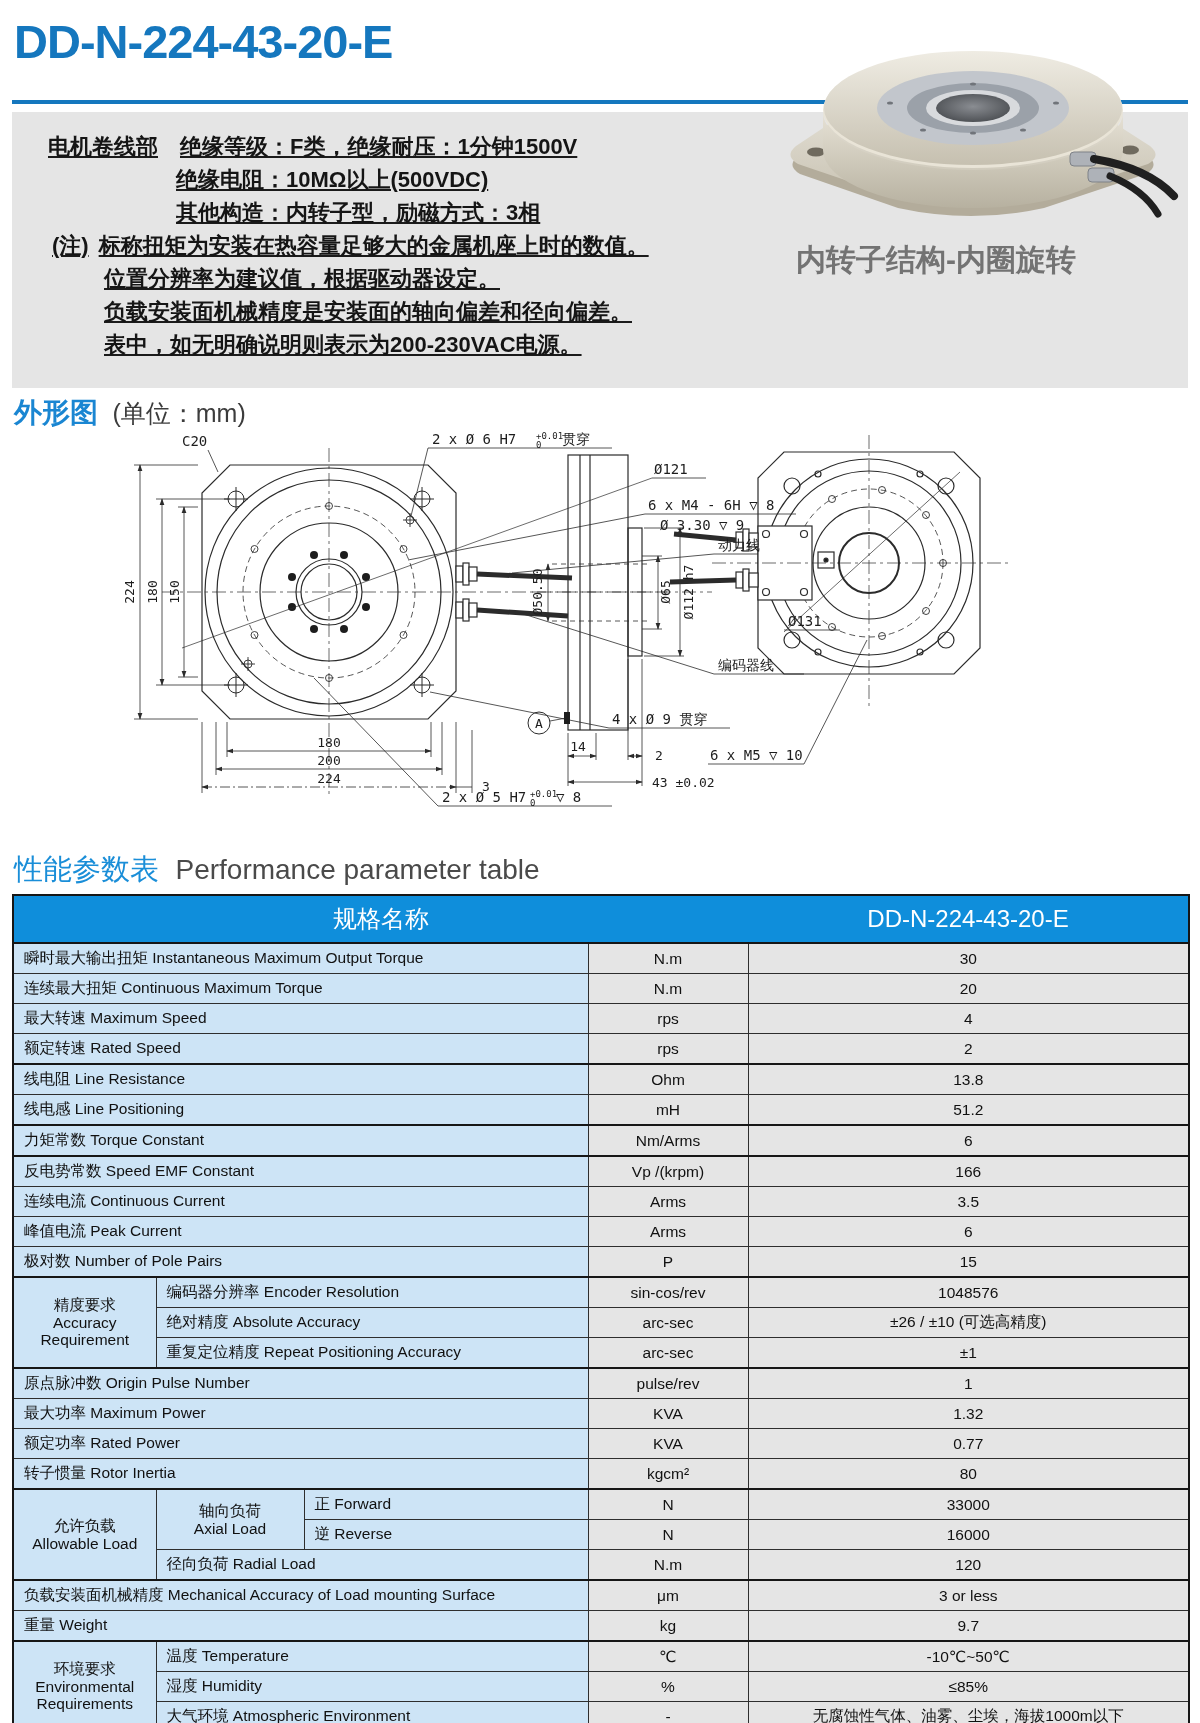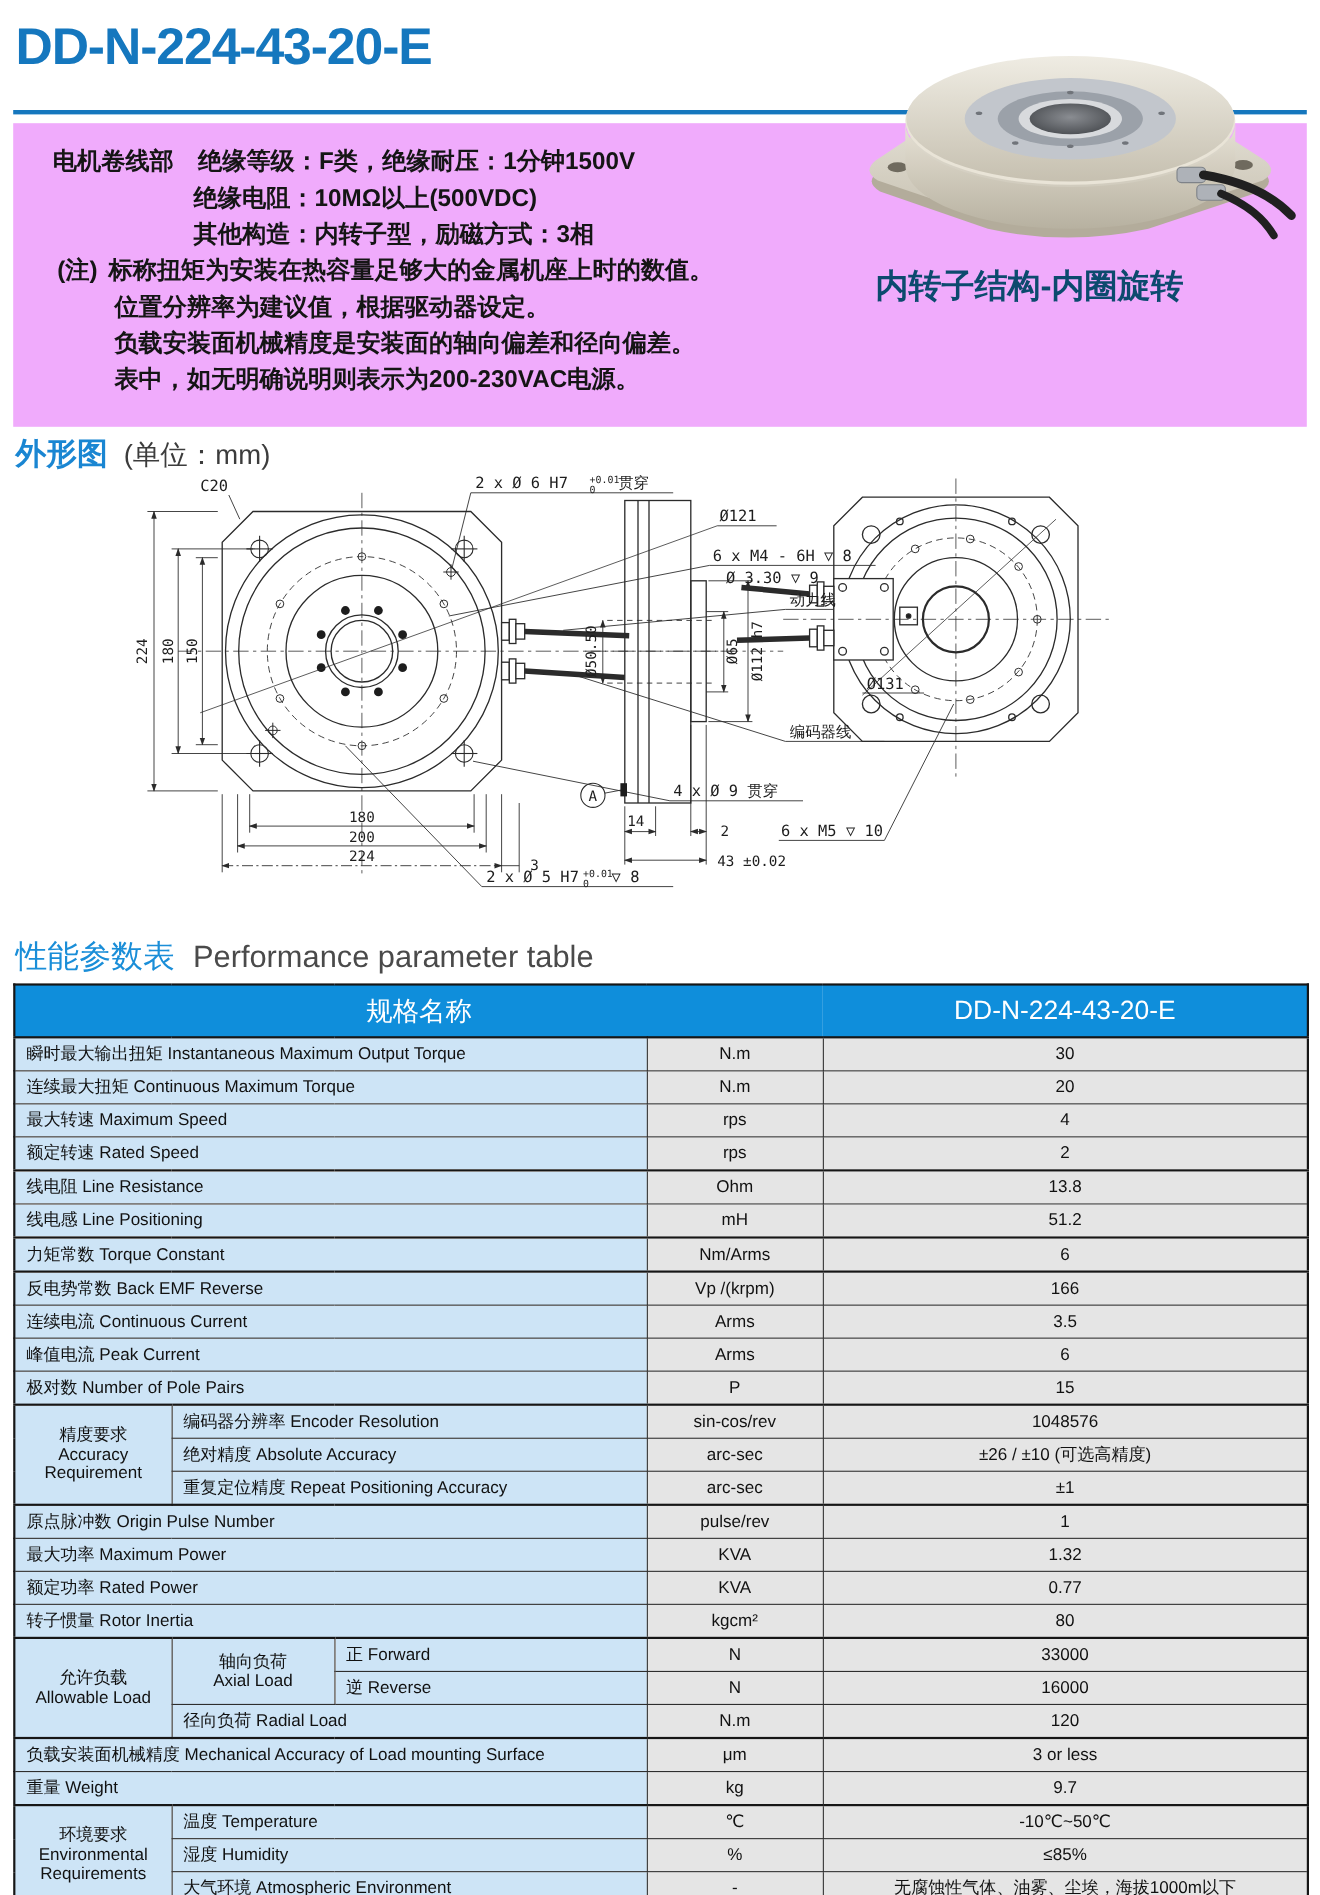--- a/index.html
+++ b/index.html
@@ -10,37 +10,38 @@
   }
   
   .page-title{
     position:absolute;left:14px;top:14px;
     font-size:47px;font-weight:bold;color:#1577be;letter-spacing:-1px;
   }
   .title-rule{position:absolute;left:12px;top:100px;width:1176px;height:4px;background:#1577be;}
   
   .info-box{
     position:absolute;left:12px;top:112px;width:1176px;height:276px;
-    background:#f0abfc;
+    background:#e5e5e5;
+    text-decoration:underline;
   }
   .info-box .ln{
     position:relative;font-size:22px;line-height:33px;font-weight:bold;color:#151515;
     white-space:nowrap;
   }
   .ln1{padding-left:36px;margin-top:18px;}
   .ln1 .lead{margin-right:22px;}
   .ln2,.ln3{padding-left:164px;}
   .ln4{padding-left:40px;}
   .ln4 .note-lead{margin-right:10px;}
   .ln5,.ln6,.ln7{padding-left:92px;}
   
   .photo{position:absolute;left:758px;top:0px;width:432px;height:240px;}
   .rotor-note{
     position:absolute;left:796px;top:240px;width:380px;
-    font-size:30px;font-weight:bold;color:#0c4a6e;letter-spacing:0px;white-space:nowrap;
+    font-size:30px;font-weight:bold;color:#737373;letter-spacing:0px;white-space:nowrap;
   }
   
   .sec-outline{position:absolute;left:14px;top:394px;white-space:nowrap;}
   .sec-outline .cn{font-size:28px;font-weight:bold;color:#1a86d2;}
   .sec-outline .unit{font-size:25px;color:#3c3c3c;margin-left:10px;}
   .sec-perf{position:absolute;left:14px;top:850px;white-space:nowrap;}
   .sec-perf .cn{font-size:29px;font-weight:normal;color:#1a8ed8;}
   .sec-perf .en{font-size:28px;color:#4a4a4a;margin-left:12px;}
   
   .drawing{position:absolute;left:12px;top:430px;width:1176px;height:388px;}
@@ -442,21 +443,21 @@
         <td class="lbl" colspan="3">线电感 Line Positioning</td>
         <td class="unit">mH</td>
         <td class="val">51.2</td>
       </tr>
     <tr class="tsep">
         <td class="lbl" colspan="3">力矩常数 Torque Constant</td>
         <td class="unit">Nm/Arms</td>
         <td class="val">6</td>
       </tr>
     <tr class="tsep">
-        <td class="lbl" colspan="3">反电势常数 Back EMF Reverse</td>
+        <td class="lbl" colspan="3">反电势常数 Speed EMF Constant</td>
         <td class="unit">Vp /(krpm)</td>
         <td class="val">166</td>
       </tr>
     <tr>
         <td class="lbl" colspan="3">连续电流 Continuous Current</td>
         <td class="unit">Arms</td>
         <td class="val">3.5</td>
       </tr>
     <tr>
         <td class="lbl" colspan="3">峰值电流 Peak Current</td>

